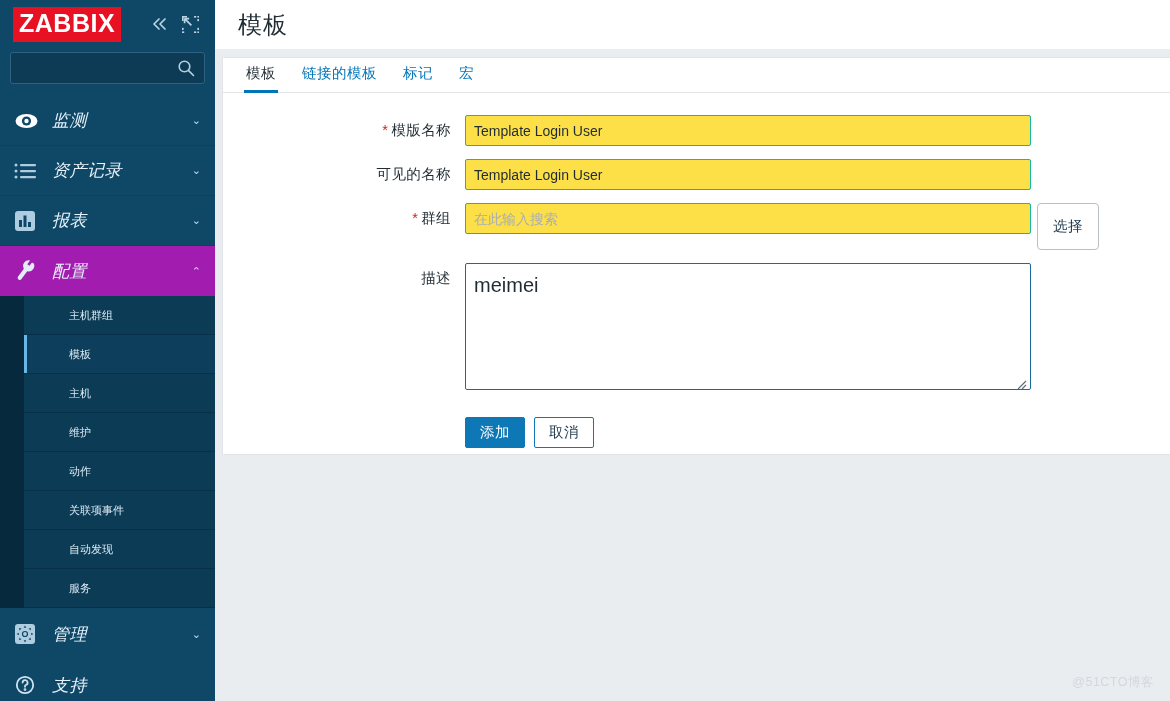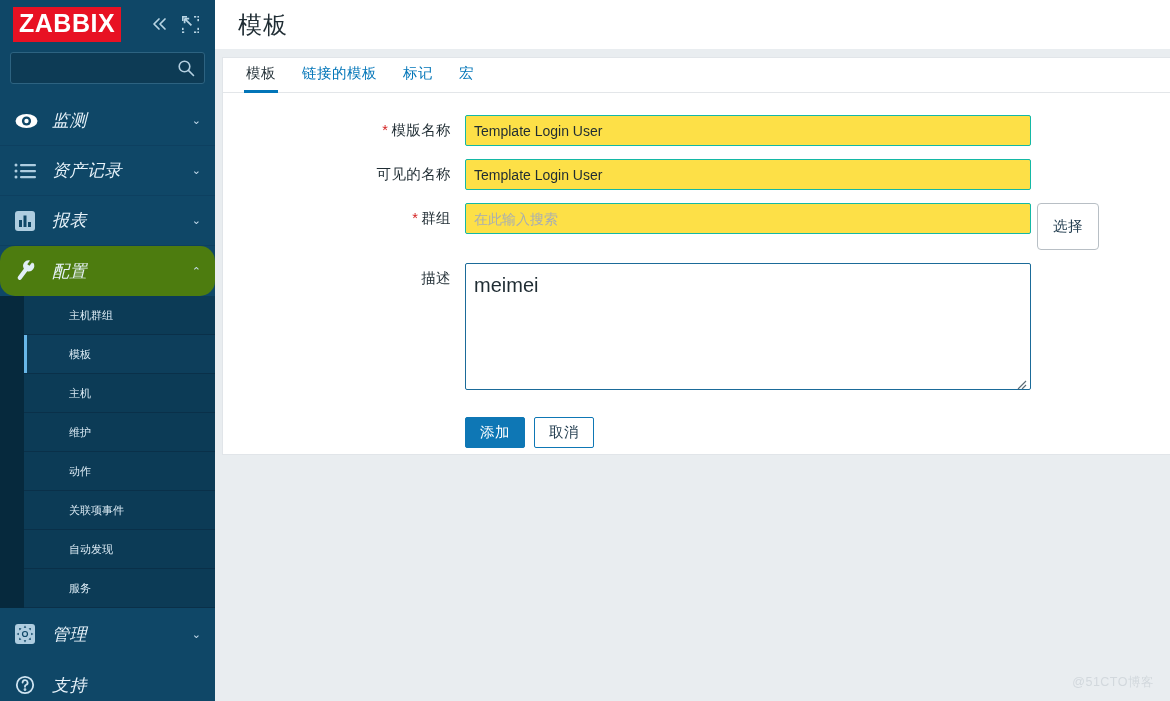--- a/index.html
+++ b/index.html
@@ -65,21 +65,21 @@
     color: #e8f3fa;
     font-size: 17px;
     cursor: pointer;
     border-bottom: 1px solid #0d4060;
     position: relative;
     font-style: italic;
   }
   .menu-item .mi-icon { width: 28px; display: flex; align-items: center; justify-content: flex-start; flex: 0 0 28px; }
   .menu-item .mi-label { margin-left: 10px; flex: 1; letter-spacing: 0.5px; }
   .menu-item .mi-chev { color: #c6dced; font-size: 11px; }
-  .menu-item.expanded { background: #4d7c0f; border-bottom: none; border-radius: 15px; }
+  .menu-item.expanded { background: #a21caf; border-bottom: none; }
 
   .submenu { list-style: none; background: #06293d; }
   .submenu-item {
     height: 39px;
     display: flex; align-items: center;
     padding-left: 45px;
     color: #dcebf5;
     font-size: 11px;
     cursor: pointer;
     background: #0c3b56;

